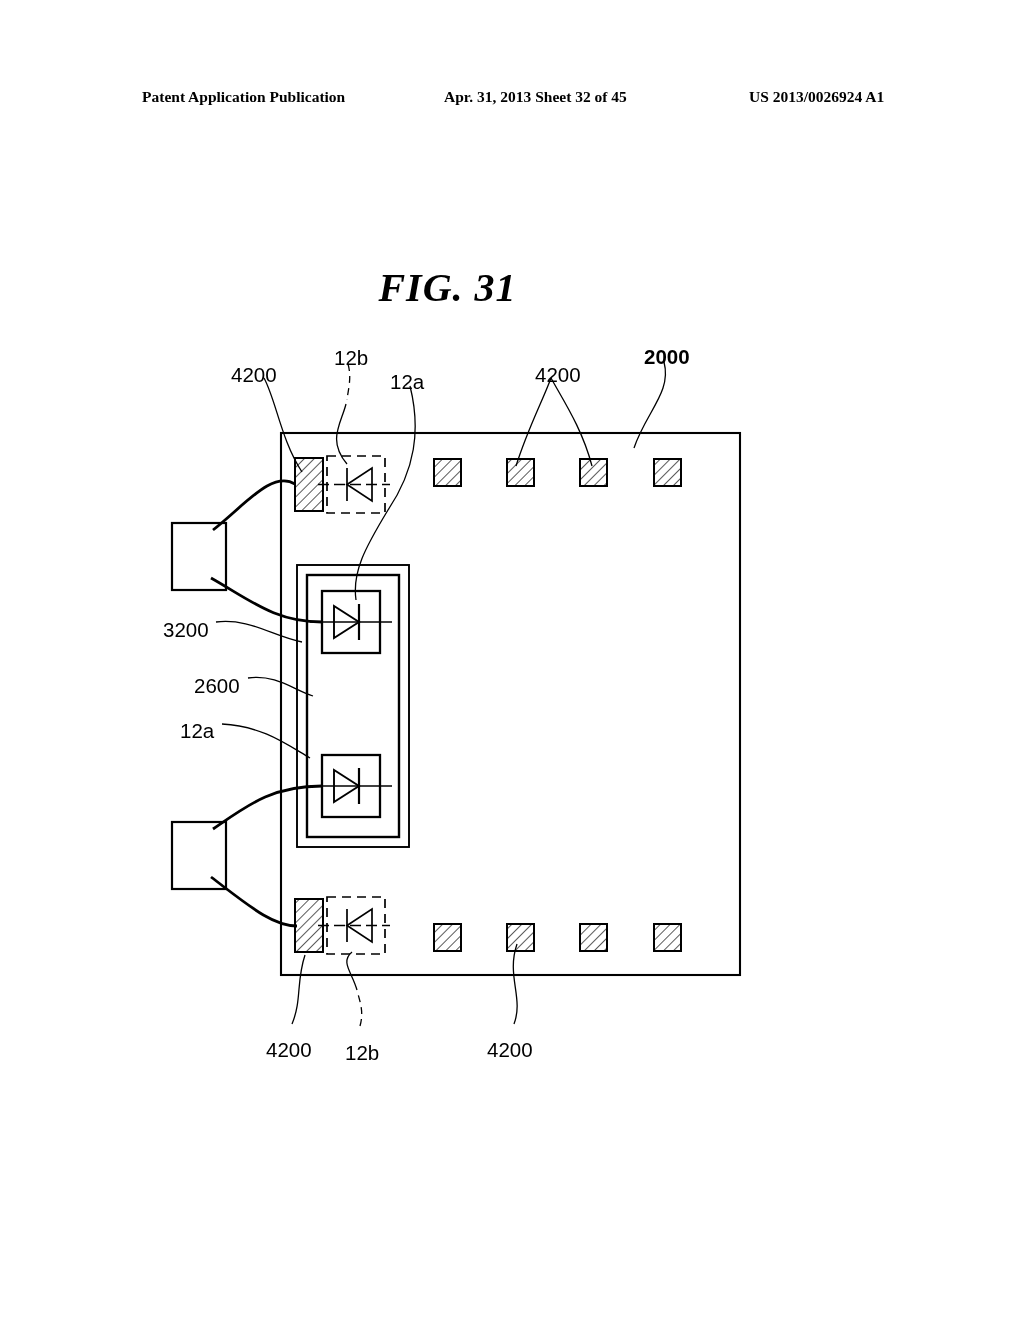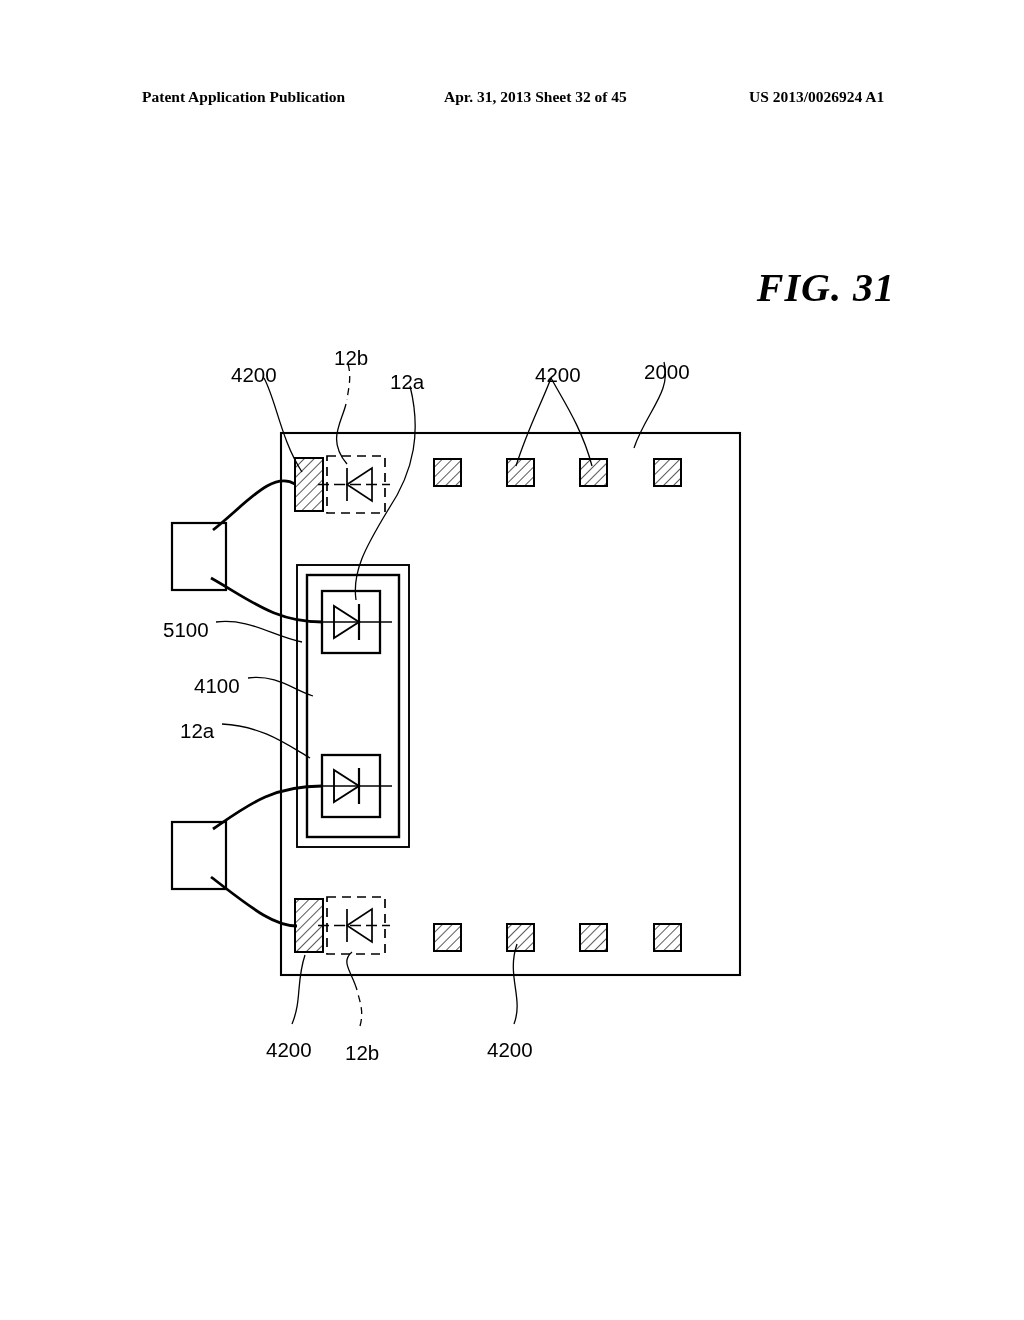--- a/index.html
+++ b/index.html
@@ -10,21 +10,21 @@
 
   
   .hdr{position:absolute;top:88px;left:0;width:1024px;height:24px;
        font-family:"Liberation Serif",serif;font-weight:bold;font-size:15.5px;margin-left:16px;}
   .hdr span{position:absolute;white-space:nowrap;}
   .hdr .h1{left:126px;}
   .hdr .h2{left:428px;}
   .hdr .h3{left:733px;text-align:center;}
 
   
-  .figtitle{position:absolute;left:0;top:264px;width:895px;text-align:right;
+  .figtitle{position:absolute;left:0;top:264px;width:895px;text-align:center;
             font-family:"Liberation Serif",serif;font-style:italic;font-weight:bold;
             font-size:40px;letter-spacing:1px;}
 
   
   .lbl{position:absolute;font-family:"Liberation Sans",sans-serif;
        font-size:20.5px;white-space:nowrap;letter-spacing:0px;}
 
   svg{position:absolute;left:0;top:0;}
 </style>
 </head>
@@ -134,23 +134,23 @@
     <path d="M 360 1026 C 364 1012, 360 1002, 358 994" fill="none" stroke="#000" stroke-width="1.3" stroke-dasharray="7,5"></path>
     <path d="M 357 990 C 352 972, 340 962, 352 952" fill="none" stroke="#000" stroke-width="1.3"></path>
 
     <path d="M 514 1024 C 524 998, 506 976, 517 944" fill="none" stroke="#000" stroke-width="1.3"></path>
   </svg>
 
   <div class="lbl" style="left:231px;top:363px;">4200</div>
   <div class="lbl" style="left:334px;top:346px;">12b</div>
   <div class="lbl" style="left:390px;top:370px;">12a</div>
   <div class="lbl" style="left:535px;top:363px;">4200</div>
-  <div class="lbl" style="left:644px;top:360px;">2000</div>
+  <div class="lbl" style="left:644px;top:345px;font-weight:bold;">2000</div>
 
-  <div class="lbl" style="left:163px;top:618px;">5100</div>
-  <div class="lbl" style="left:194px;top:674px;">4100</div>
+  <div class="lbl" style="left:163px;top:618px;">3200</div>
+  <div class="lbl" style="left:194px;top:674px;">2600</div>
   <div class="lbl" style="left:180px;top:719px;">12a</div>
 
   <div class="lbl" style="left:266px;top:1038px;">4200</div>
   <div class="lbl" style="left:345px;top:1041px;">12b</div>
   <div class="lbl" style="left:487px;top:1038px;">4200</div>
 
 </div>
 
 </body></html>

